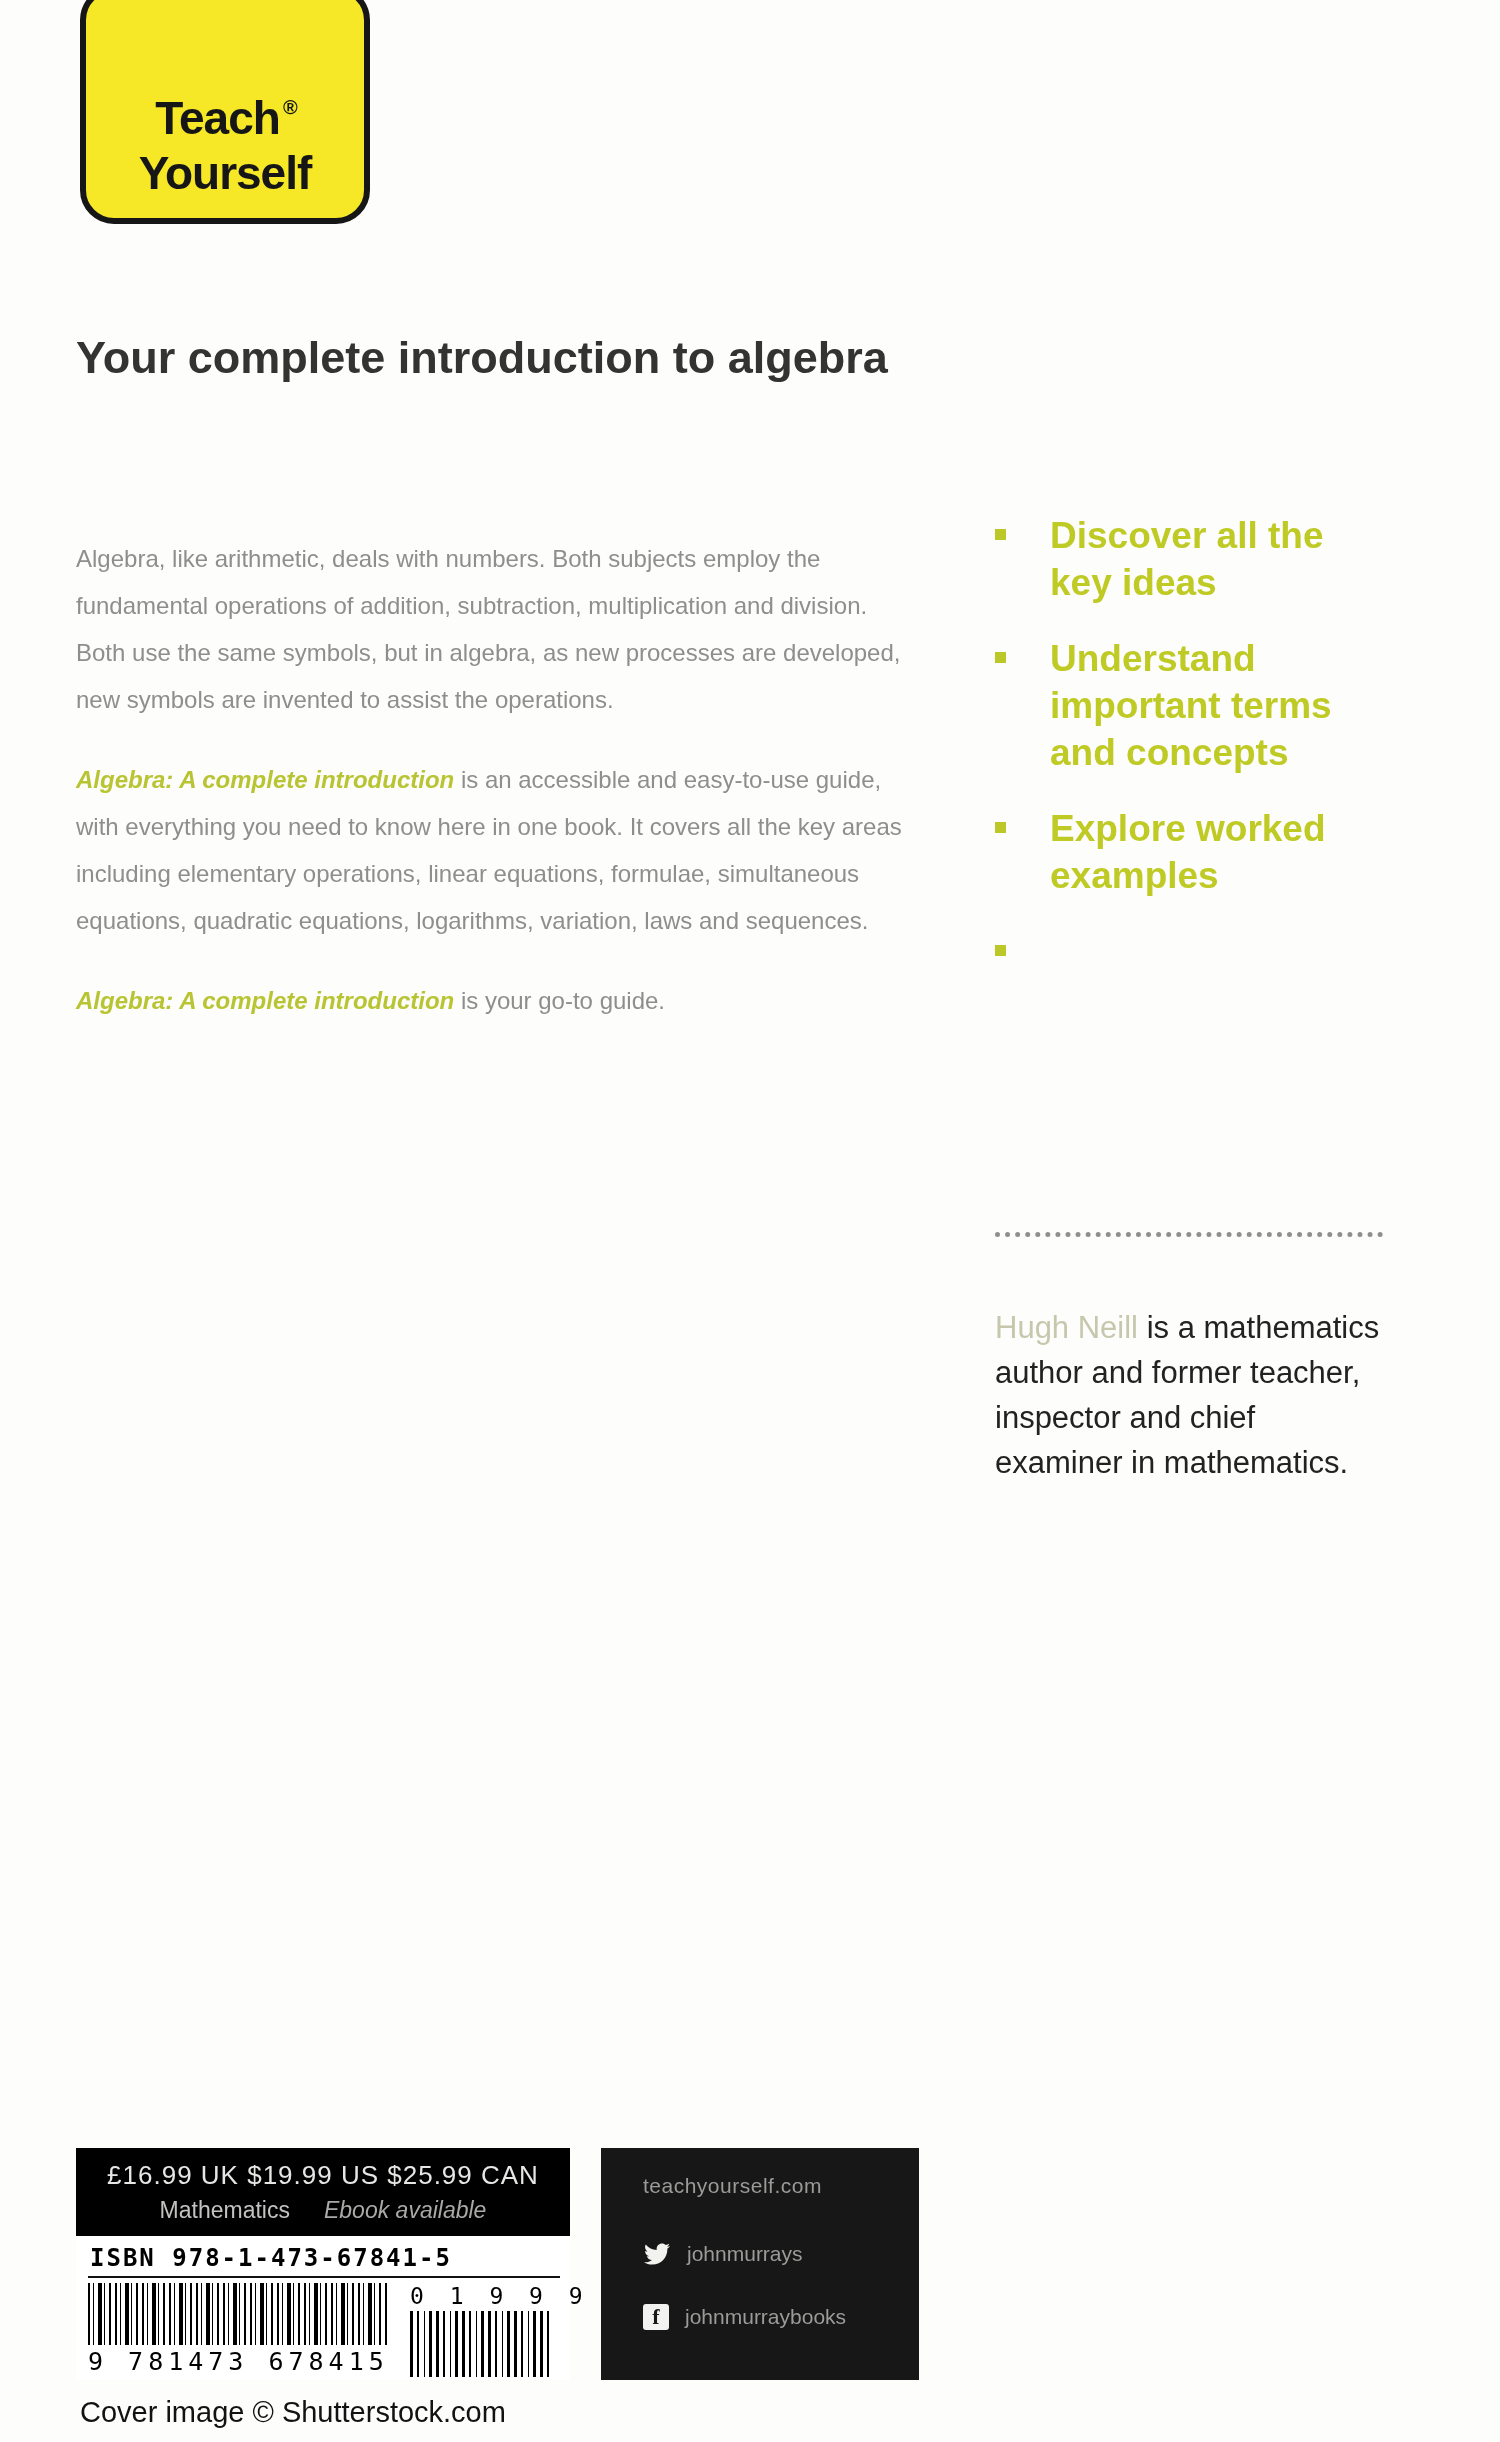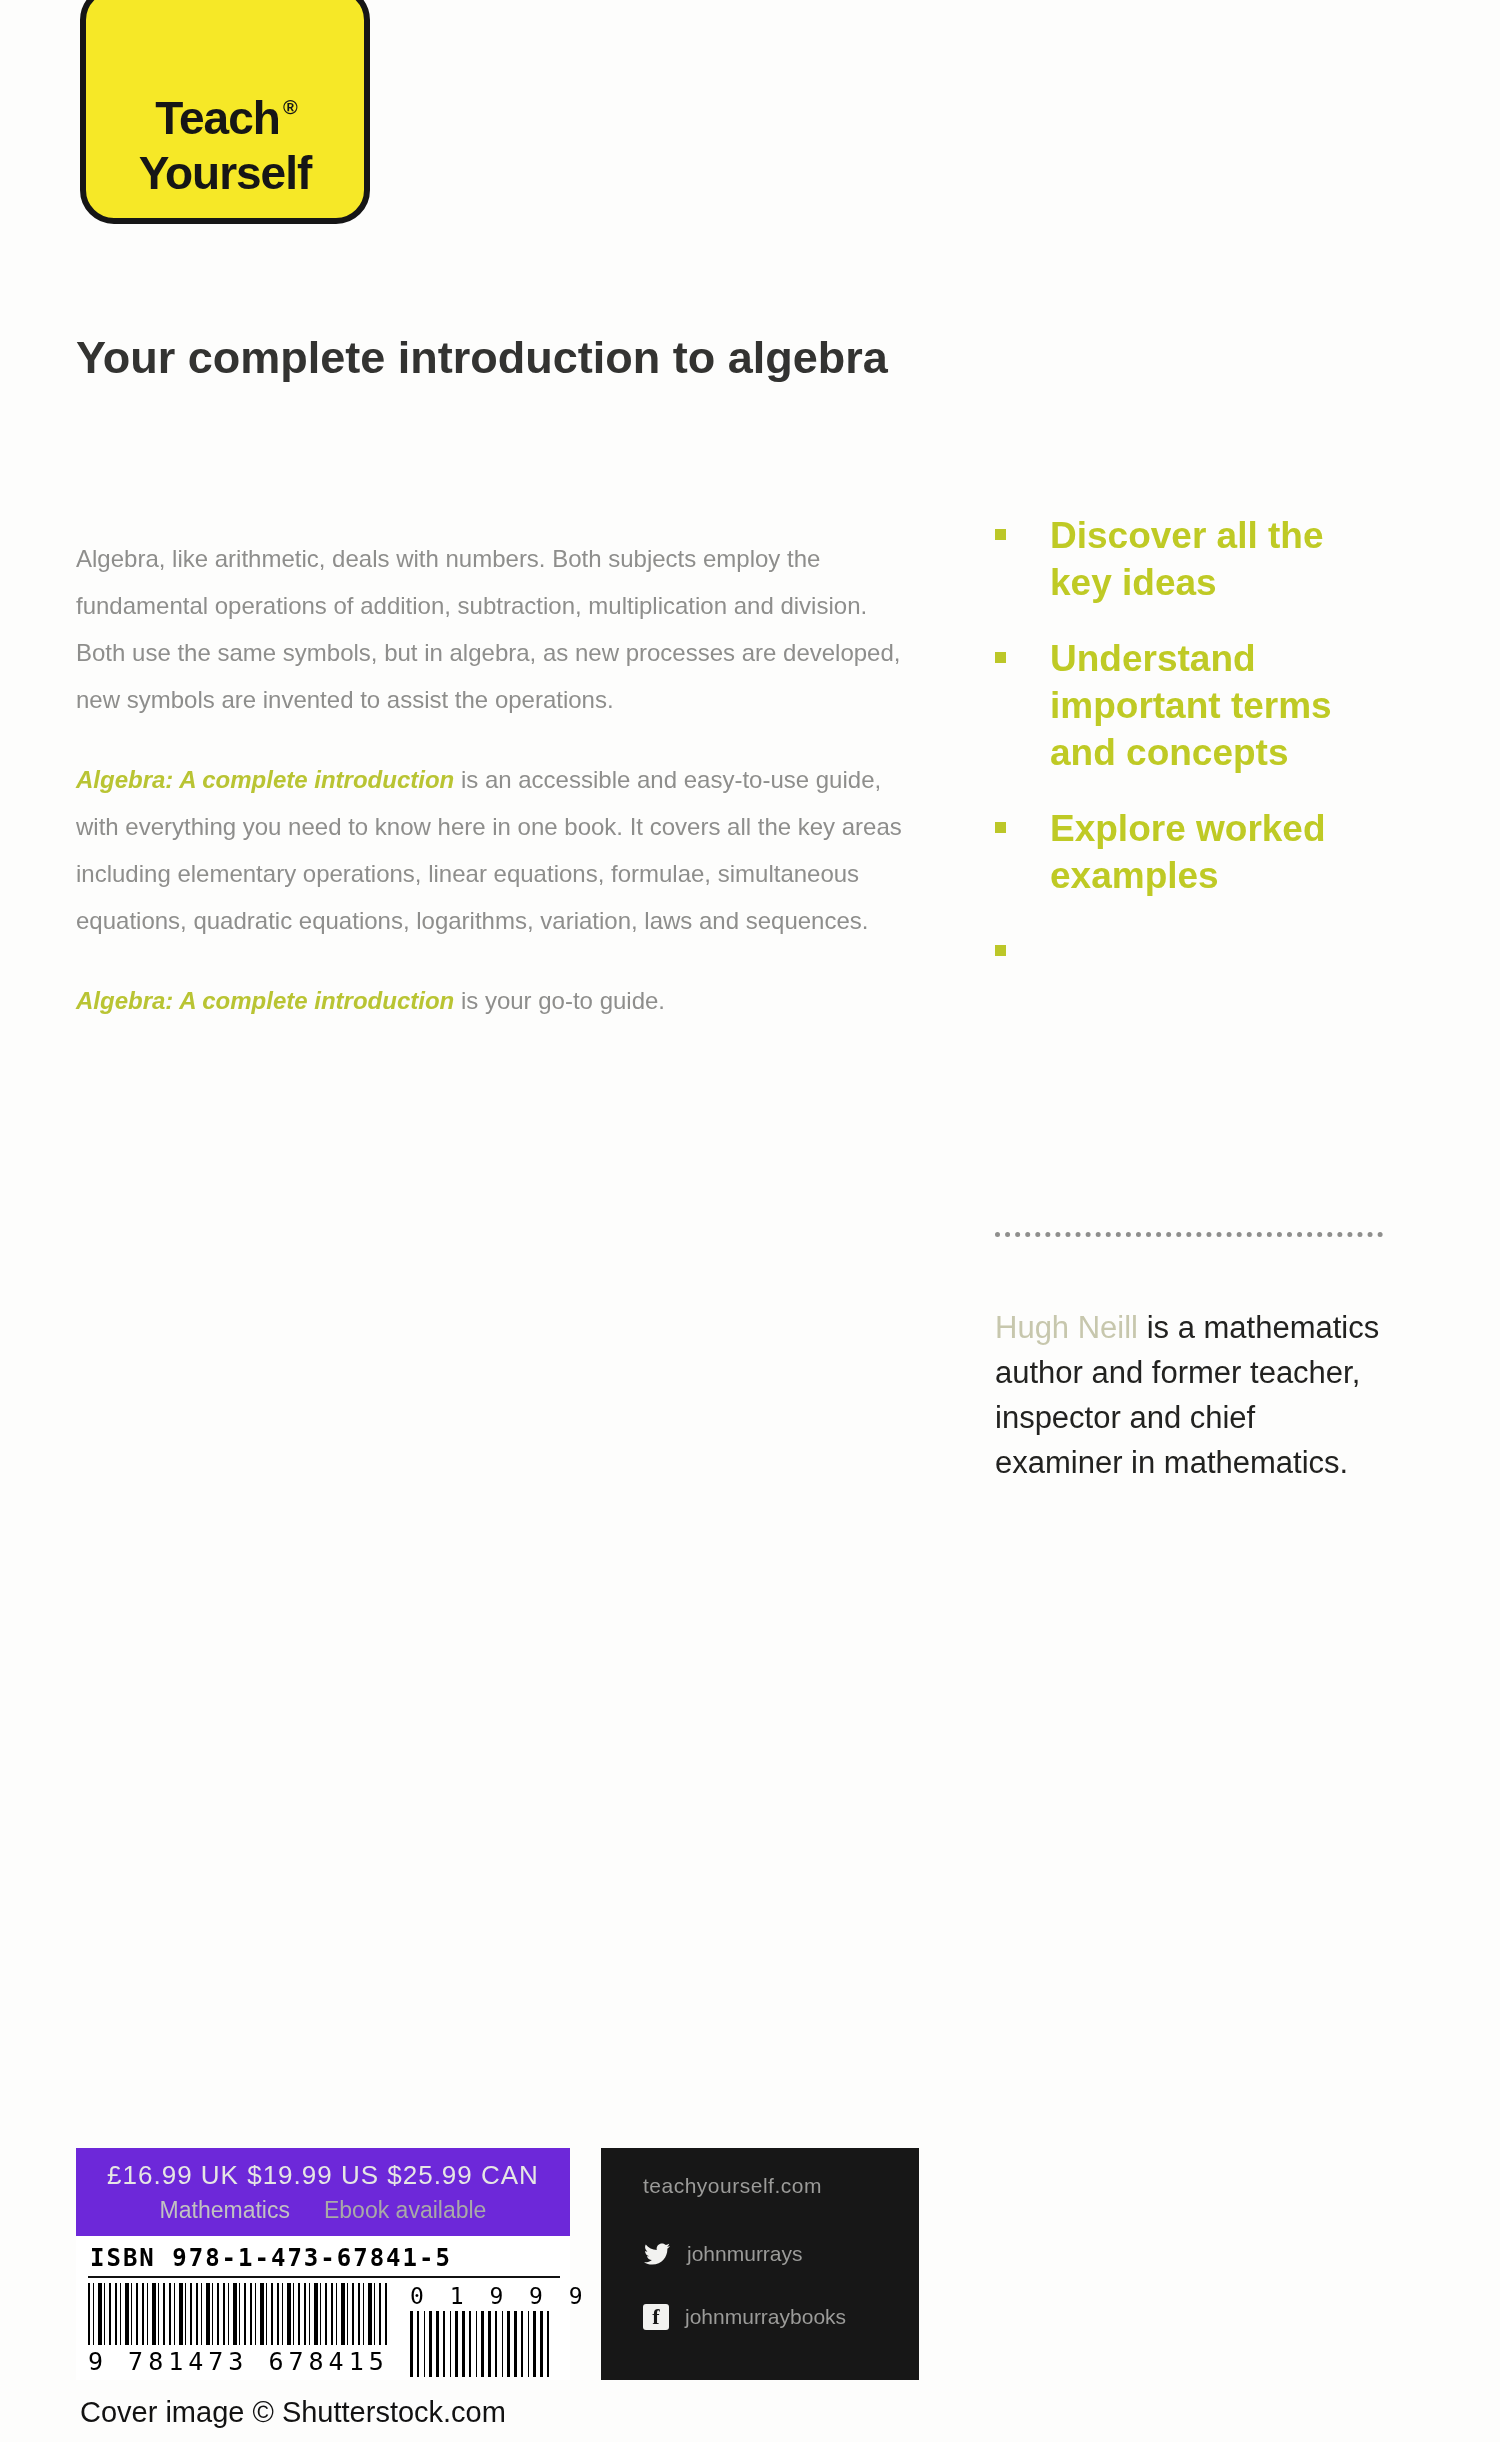--- a/index.html
+++ b/index.html
@@ -126,38 +126,38 @@
   }
   .author-name { color: #c7c7ad; }
 
   
   .footer-left {
     position: absolute;
     left: 76px;
     top: 2148px;
     width: 494px;
     height: 232px;
-    background: #6d28d9;
+    background: #000000;
   }
   .price-strip {
     height: 88px;
     text-align: center;
     padding-top: 12px;
   }
   .price-line {
     color: #e6e6e4;
     font-size: 26px;
     letter-spacing: 1px;
   }
   .cat-line {
     margin-top: 6px;
     color: #c2c2c0;
     font-size: 23px;
   }
-  .cat-line .ebook { margin-left: 34px; color: #a9a9a7; }
+  .cat-line .ebook { margin-left: 34px; color: #a9a9a7; font-style: italic; }
   .barcode-box {
     height: 144px;
     background: #ffffff;
     padding: 6px 10px 0 12px;
   }
   .isbn-line {
     font-family: "DejaVu Sans Mono", monospace;
     font-weight: bold;
     font-size: 24px;
     letter-spacing: 2px;

